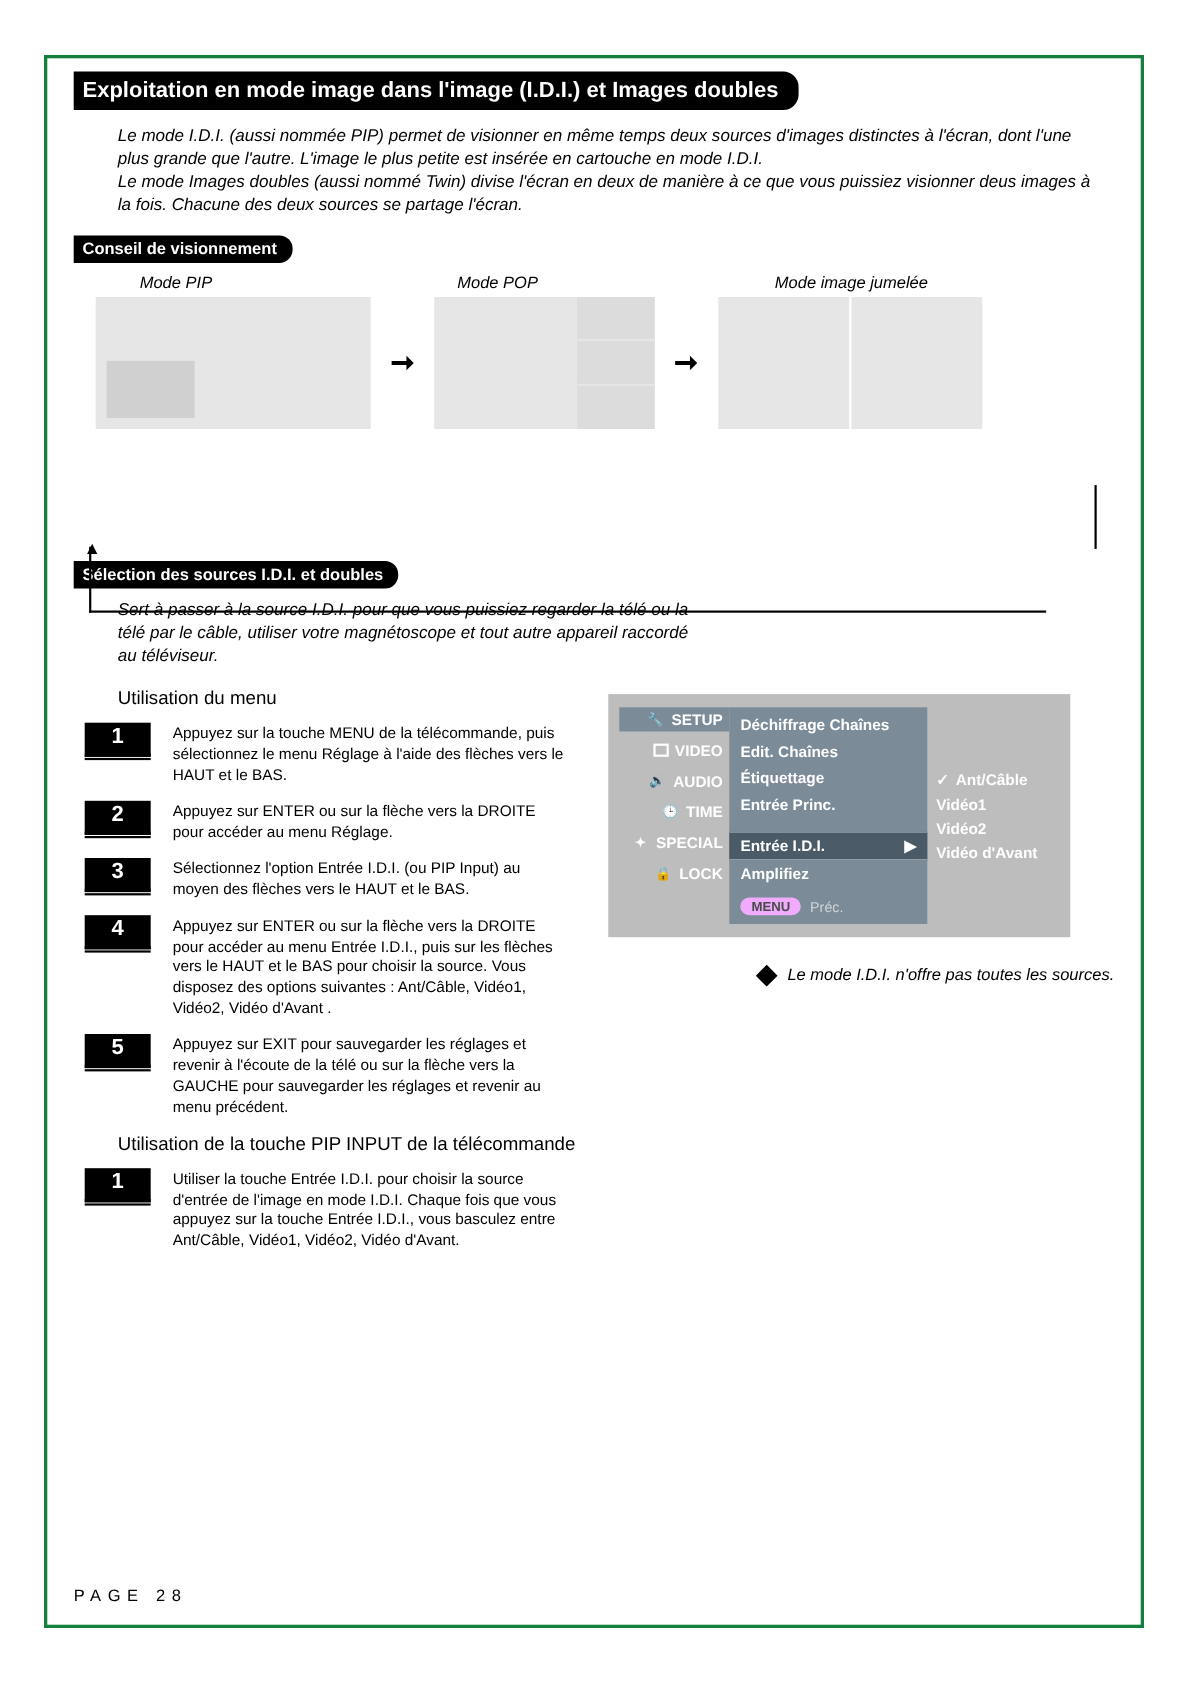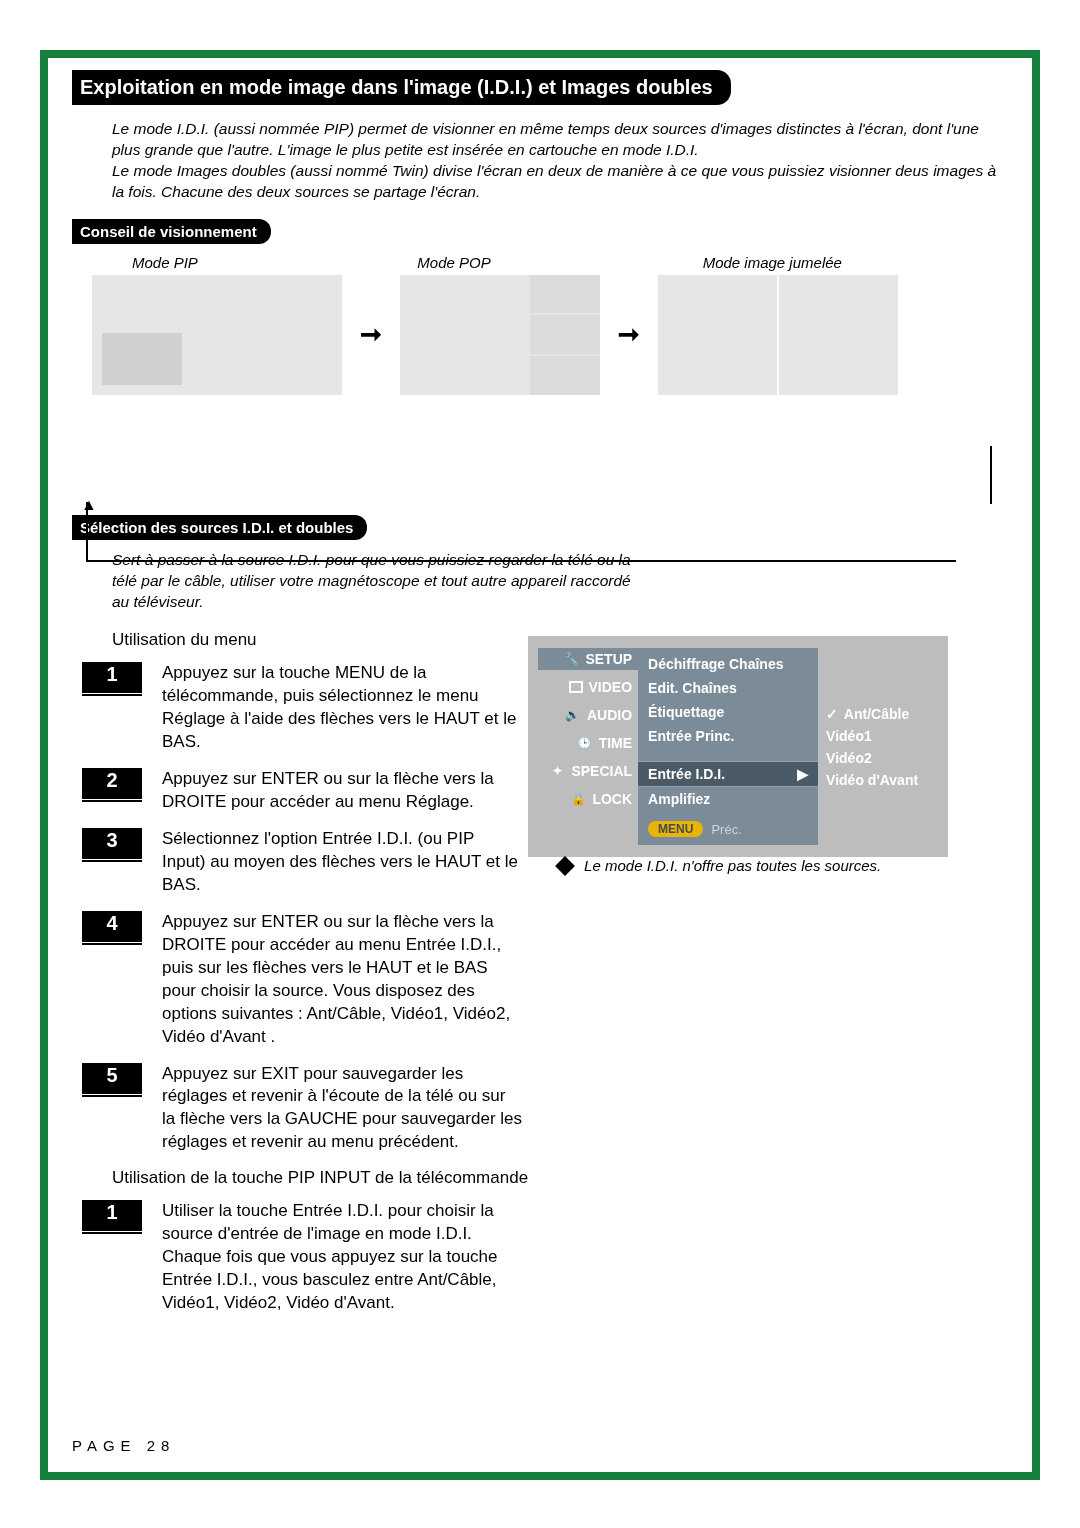--- a/index.html
+++ b/index.html
@@ -5,21 +5,21 @@
   * { box-sizing: border-box; margin: 0; padding: 0; }
   body {
     width: 1080px;
     height: 1528px;
     font-family: "Trebuchet MS", "Lucida Sans", Arial, sans-serif;
     background: #fff;
     color: #000;
     padding: 50px 40px 40px 40px;
   }
   .page-border {
-    border: 8px solid #15803d;
+    border: 3px solid #15803d;
     width: 1000px;
     height: 1430px;
     padding: 12px 24px 24px 24px;
     position: relative;
   }
   .title-pill {
     background: #000;
     color: #fff;
     font-weight: bold;
     font-size: 20px;
@@ -157,26 +157,27 @@
     text-decoration: underline;
     text-decoration-color:#000;
   }
   .step-num::after{
     content:"";
     position:absolute;
     left:0;right:0;bottom:-6px;
     height:2px;background:#000;
   }
   .step-text {
-    font-size: 17px;
+    font-size: 14px;
     line-height: 1.35;
     max-width: 360px;
   }
   .columns {
     display: flex;
+    gap: 30px;
     align-items: flex-start;
   }
   .right-col {
     flex: 1;
     padding-top: 6px;
   }
   .osd-panel {
     background: #bdbdbd;
     padding: 12px 10px;
     width: 420px;
@@ -226,26 +227,28 @@
   .osd-right .opt{display:flex;align-items:center;gap:6px;}
   .check{font-size:14px;}
   .osd-foot{
     margin-top:6px;
     padding:4px 10px;
     display:flex;align-items:center;gap:8px;
     color:#cfd5d9;
     font-size:13px;
   }
   .menu-pill{
-    background:#eab308;color:#4a4a4a;
+    background:#f0abfc;color:#4a4a4a;
     border-radius:10px;padding:1px 10px;font-size:12px;font-weight:bold;
   }
   .note-row{
     display:flex;align-items:center;gap:12px;
+    margin-top:26px;
     margin-left:30px;
+    justify-content:flex-end;
   }
   .diamond{
     width:14px;height:14px;background:#000;transform:rotate(45deg);
   }
   .note-text{font-style:italic;font-size:15px;}
   .page-num{
     position:absolute;
     left:24px;
     bottom:18px;
     letter-spacing:6px;

